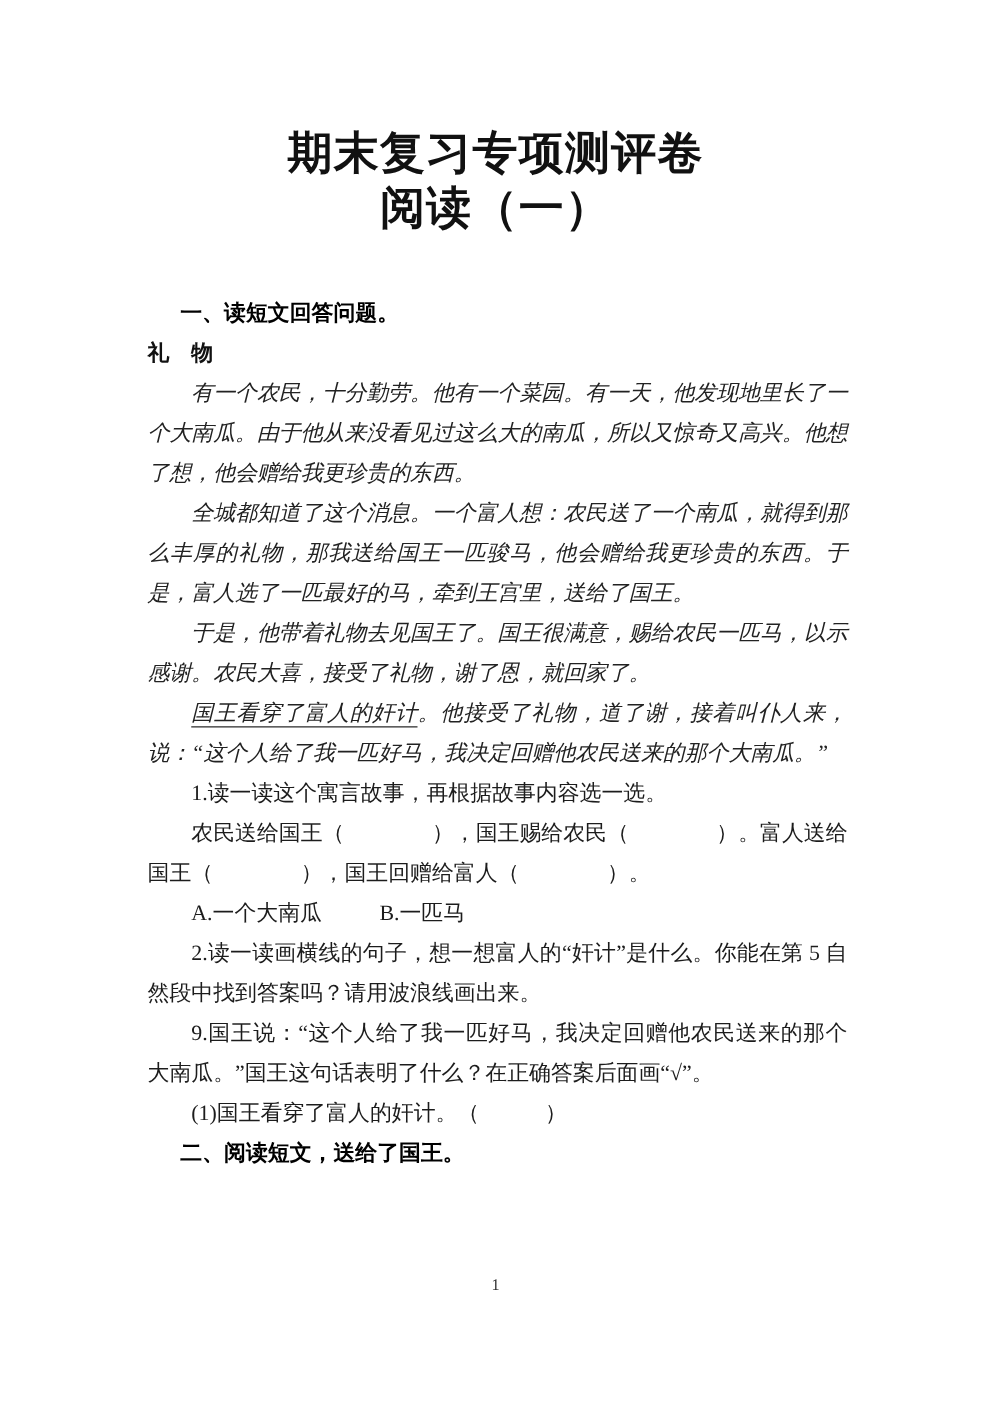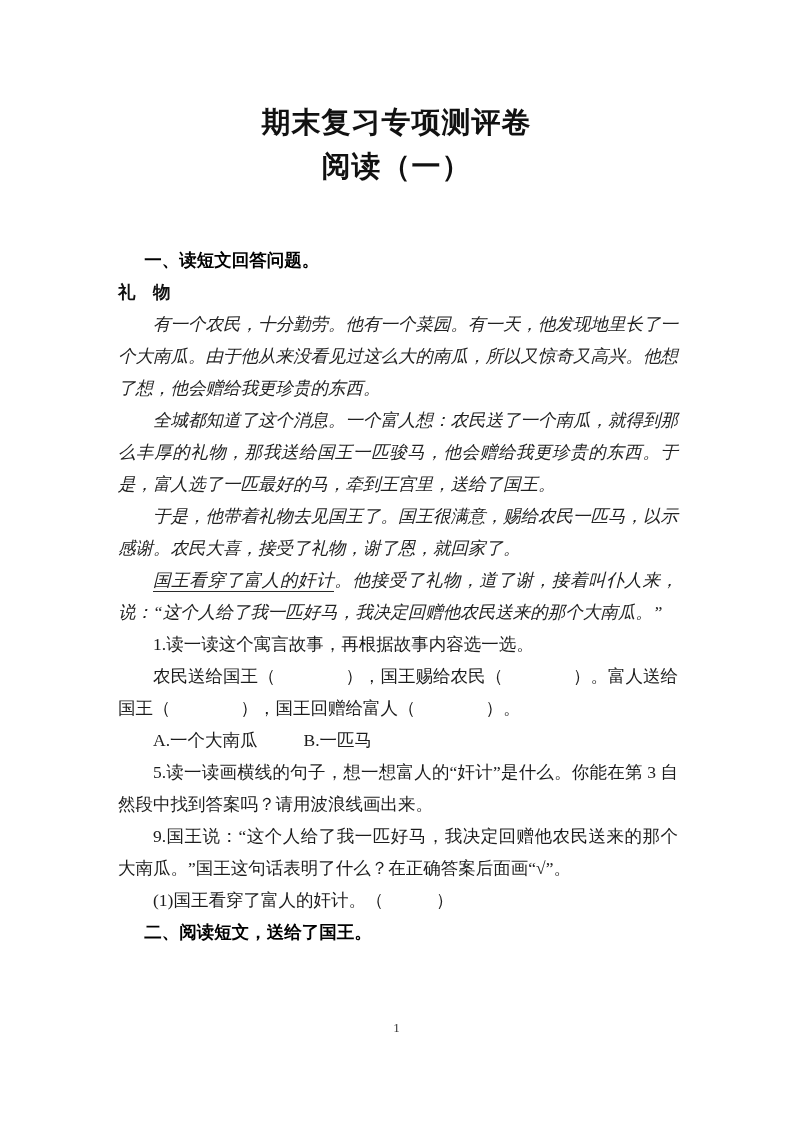--- a/index.html
+++ b/index.html
@@ -10,28 +10,28 @@
     color: #1c1c1c;
     position: relative;
     overflow: hidden;
   }
   .page { position: absolute; inset: 0; background: #ffffff; }
 
   .doc-header { position: absolute; left: 0; right: 0; top: 100px; text-align: center; }
   .doc-title {
     font-family: "Liberation Sans", sans-serif;
     font-weight: 700;
-    font-size: 29px;
+    font-size: 36px;
     line-height: 44px;
     color: #111111;
     margin: 0;
     letter-spacing: 1px;
   }
 
-  .doc-content { position: absolute; left: 118px; top: 244px; width: 560px; }
+  .doc-content { position: absolute; left: 118px; top: 234px; width: 560px; }
 
   .doc-content p {
     margin: 0;
     font-size: 17.5px;
     line-height: 32px;
     text-align: justify;
   }
 
   .section-heading {
     font-family: "Liberation Sans", sans-serif;
@@ -90,21 +90,21 @@
     <p class="kai indent">于是，他带着礼物去见国王了。国王很满意，赐给农民一匹马，以示感谢。农民大喜，接受了礼物，谢了恩，就回家了。</p>
 
     <p class="kai indent"><span class="underlined">国王看穿了富人的奸计</span><span>。他接受了礼物，道了谢，接着叫仆人来，说：“这个人给了我一匹好马，我决定回赠他农民送来的那个大南瓜。”</span></p>
 
     <p class="indent">1.读一读这个寓言故事，再根据故事内容选一选。</p>
 
     <p class="indent">农民送给国王（　　　　），国王赐给农民（　　　　）。富人送给国王（　　　　），国王回赠给富人（　　　　）。</p>
 
     <p class="indent options-line"><span class="opt-a">A.一个大南瓜</span><span class="opt-b">B.一匹马</span></p>
 
-    <p class="indent">5.读一读画横线的句子，想一想富人的“奸计”是什么。你能在第 3 自然段中找到答案吗？请用波浪线画出来。</p>
+    <p class="indent">2.读一读画横线的句子，想一想富人的“奸计”是什么。你能在第 5 自然段中找到答案吗？请用波浪线画出来。</p>
 
     <p class="indent">9.国王说：“这个人给了我一匹好马，我决定回赠他农民送来的那个大南瓜。”国王这句话表明了什么？在正确答案后面画“√”。</p>
 
     <p class="indent">(1)国王看穿了富人的奸计。（　　　）</p>
 
 
     <p class="section-heading">二、阅读短文，送给了国王。</p>
 
   </main>
 

